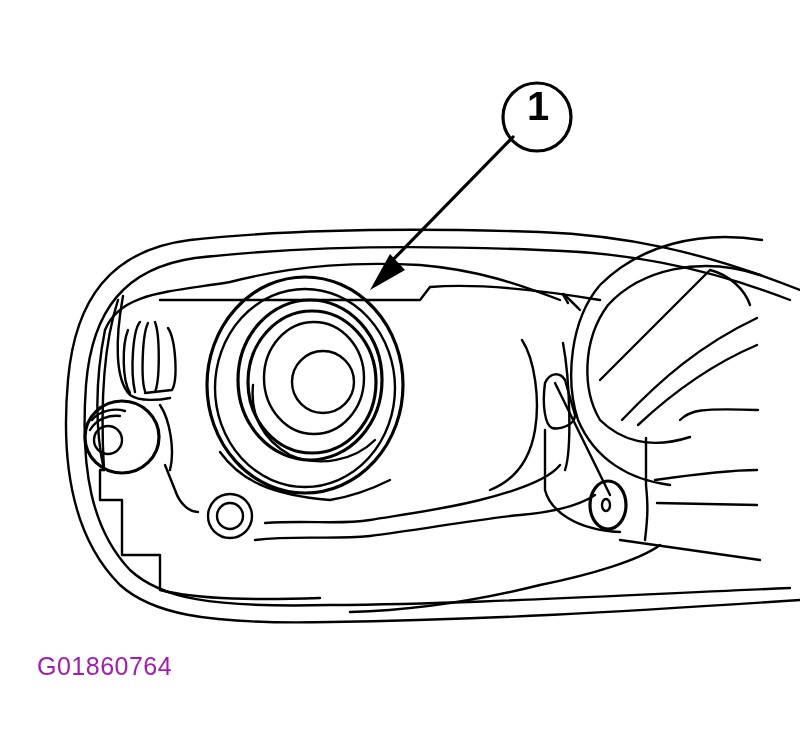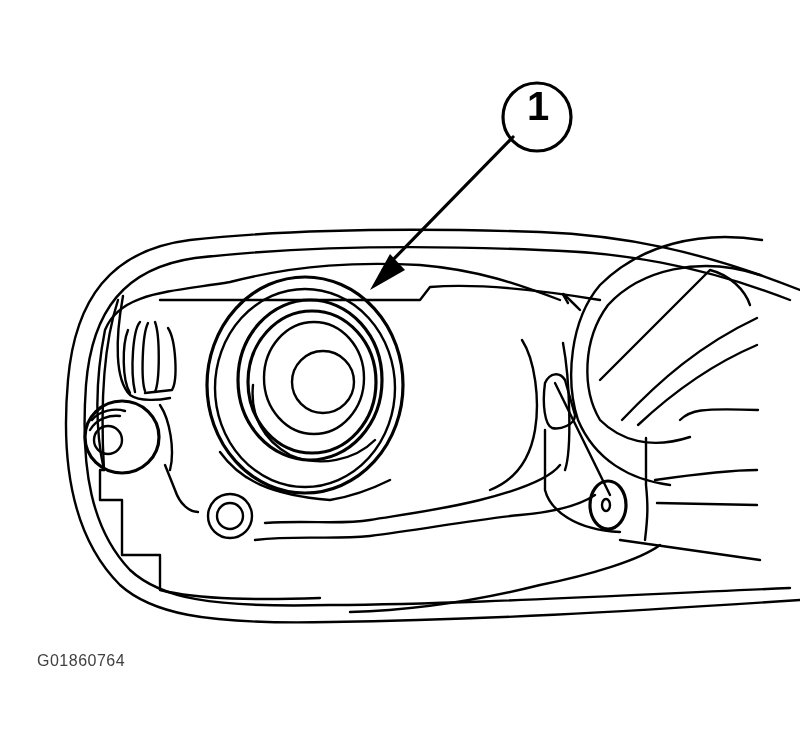--- a/index.html
+++ b/index.html
@@ -2,21 +2,21 @@
 <html><head>
   <meta charset="utf-8">
   <style>
     html, body { margin: 0; padding: 0; background: #ffffff; }
     body { width: 800px; height: 752px; position: relative; overflow: hidden; font-family: "Liberation Sans", sans-serif; }
     .figure { position: absolute; left: 0; top: 0; width: 800px; height: 752px; }
     svg { position: absolute; left: 0; top: 0; }
     .ln { fill: none; stroke: #000; stroke-width: 2.4; stroke-linecap: round; stroke-linejoin: round; }
     .thick { stroke-width: 3.2; }
     .callout-text { position: absolute; left: 503px; top: 86px; width: 70px; text-align: center; font-size: 40px; font-weight: bold; color: #000; line-height: 1; }
-    .fig-id { position: absolute; left: 37px; top: 652px; font-size: 16px; color: #404040; letter-spacing: 0.5px; }
+    .fig-id { position: absolute; left: 37px; top: 652px; font-size: 25px; color: #a21caf; letter-spacing: 0.5px; }
   </style>
 </head>
 <body>
 
 <div class="figure">
   <svg width="800" height="752" viewBox="0 0 800 752">
 
     <path class="ln" d="M800,290 C700,250 620,235 540,232 C420,228 300,228 190,240 C110,250 75,300 68,380 C60,470 75,540 120,585 C150,612 200,625 330,622 C480,620 620,612 800,600"></path>
     <path class="ln" d="M790,300 C700,265 620,252 540,250 C420,245 300,246 195,258 C125,268 92,310 86,385 C80,470 92,530 130,570 C160,598 210,608 330,605 C470,604 600,596 790,588"></path>
 

